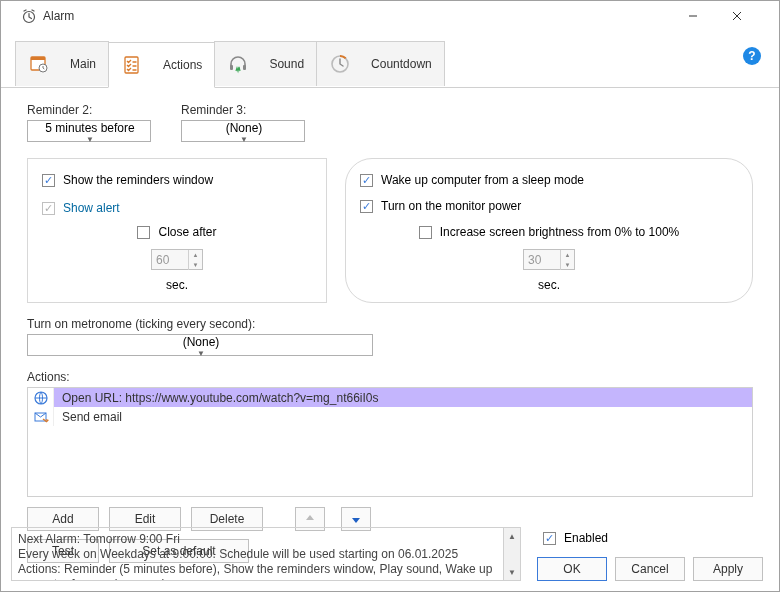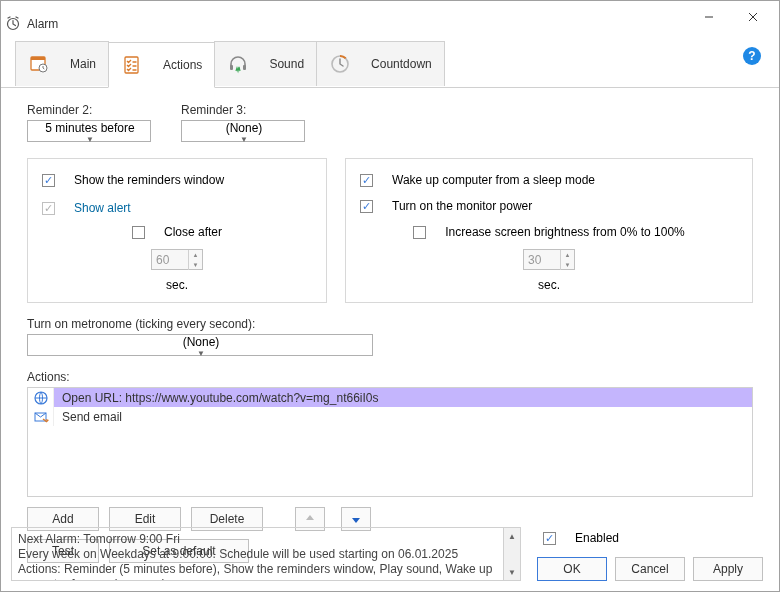--- a/index.html
+++ b/index.html
@@ -1,36 +1,36 @@
 <!DOCTYPE html>
 <html><head>
 <meta charset="utf-8">
 <style>
 * { box-sizing: border-box; font-family: "Segoe UI", Tahoma, Arial, sans-serif; font-size: 12px; }
 body { margin: 0; background: #fff; }
 .window { width: 780px; height: 592px; border: 1px solid #a0a0a0; background: #fff; position: relative; }
-.titlebar { height: 30px; display: flex; align-items: flex-end; padding: 0 4px; background: #fff; }
+.titlebar { height: 30px; display: flex; align-items: center; padding: 0 20px; background: #fff; }
 .titlebar .title { margin-left: 6px; color: #333; }
 .titlebar .spacer { flex: 1; }
 .titlebar .ctl { width: 44px; height: 28px; display:flex; align-items:center; justify-content:center; color:#333; }
 .tabs { display:flex; padding: 10px 14px 0 14px; gap: 0; position:relative; border-bottom: 1px solid #d0d0d0; }
 .tab { display:flex; align-items:center; gap:20px; padding: 22px 12px; border:1px solid #d0d0d0; border-bottom:none; background:#f4f4f4; color:#333; cursor:pointer; margin-right:-1px; height:38px;justify-content:center; }
 .tab.active { background:#fff; border-bottom:1px solid #fff; position:relative; top:1px; }
 .tab .ticon { width:22px; height:22px; display:flex; align-items:center; justify-content:center; }
 .help { position:absolute; right:18px; top:46px; width:18px; height:18px; border-radius:50%; background:#1e88e5; color:#fff; display:flex; align-items:center; justify-content:center; font-weight:bold; font-size:12px; }
 .body { padding: 15px 26px 0 26px; }
 .row { display:flex; gap:30px; }
 .field label { display:block; color:#333; margin-bottom:3px; }
 .combo { display:flex; align-items:center; justify-content:space-between; border:1px solid #b0b0b0; background:#fff; height:22px; padding:0 4px 0 6px; width:124px;flex-direction:column; }
 .combo .arr { color:#666; font-size:8px; }
 .panels { display:flex; gap:18px; margin-top:16px; }
 .panel { border:1px solid #d8d8d8; padding:12px 14px 10px 14px; }
 .panel.left { width:300px; }
-.panel.right { flex:1; }
-.chk { display:flex; align-items:center; gap:19px; margin-bottom:8px; height:18px; }
+.panel.right { flex:1;border-radius:27px; }
+.chk { display:flex; align-items:center; gap:8px; margin-bottom:8px; height:18px; }
 .chk .box { width:13px; height:13px; border:1px solid #888; display:flex; align-items:center; justify-content:center; background:#fff; }
 .chk .box.checked::after { content:"✓"; color:#3a7ad9; font-size:11px; line-height:1; }
 .chk.disabled { color:#0369a1;align-items:flex-end; }
 .chk.disabled .box { border-color:#c0c0c0; }
 .chk.disabled .box.checked::after { color:#b0b0b0; }
 .inline { display:flex; align-items:center; gap:8px;flex-direction:column; }
 .spin { display:flex; align-items:center; border:1px solid #c0c0c0; height:21px; width:52px; background:#f7f7f7; }
 .spin .val { flex:1; padding:0 4px; color:#999; }
 .spin .btns { display:flex; flex-direction:column; border-left:1px solid #d0d0d0; width:14px; }
 .spin .btns span { height:10px; font-size:6px; display:flex; align-items:center; justify-content:center; color:#888; }

